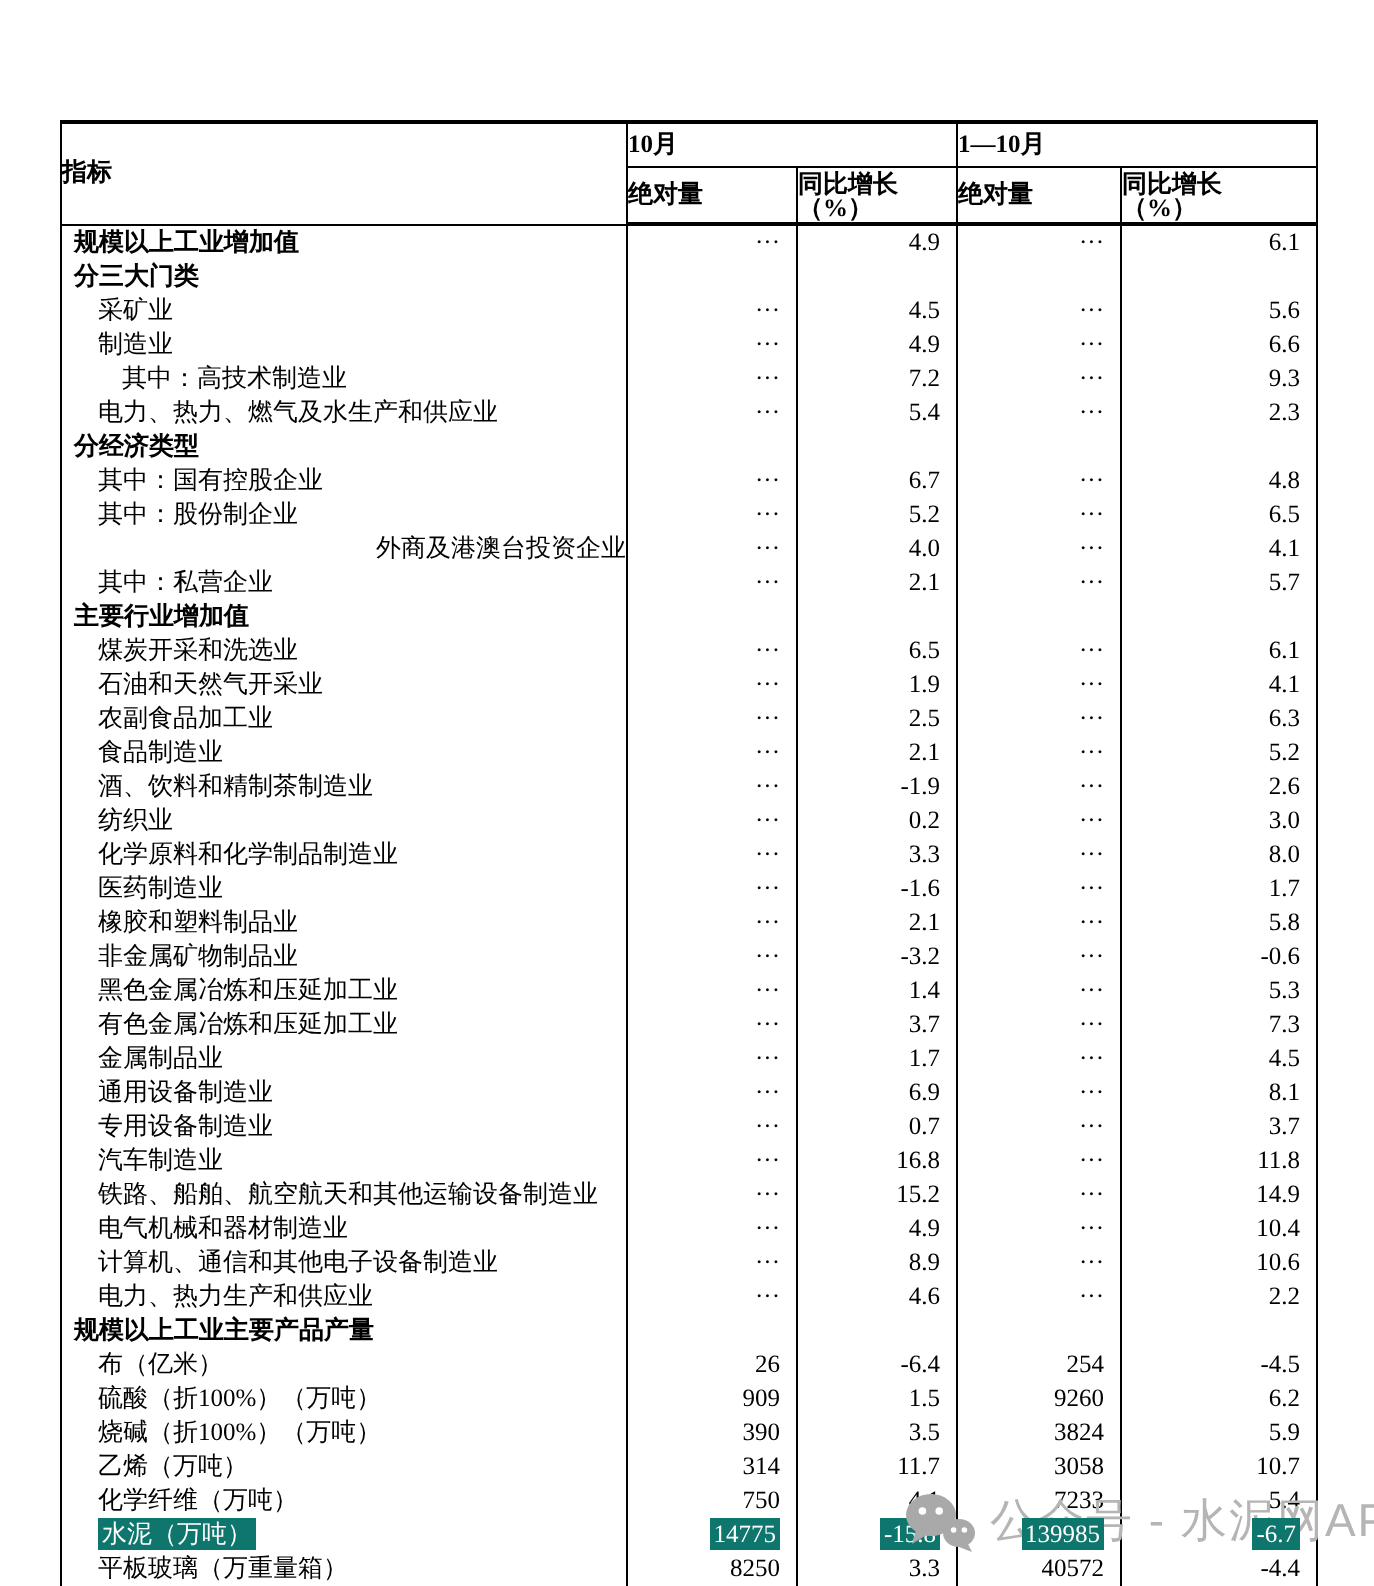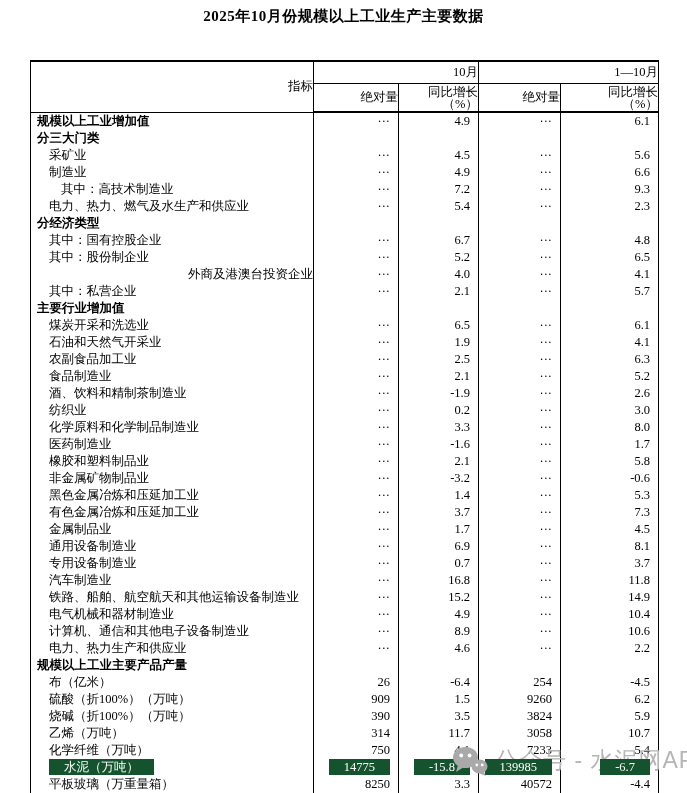--- a/index.html
+++ b/index.html
@@ -24,23 +24,23 @@
     position: absolute; left: 30px; top: 60px;
     width: 628px;
     border-collapse: collapse;
     table-layout: fixed;
     border: 1px solid #000;
     border-top: 2px solid #000;
     border-bottom: 2px solid #000;
   }
   thead th {
     border: 1px solid #000;
-    font-weight: normal;
+    font-weight: bold;
     font-size: 12.5px;
-    text-align: right;
+    text-align: left;
     padding: 0;
     vertical-align: middle;
   }
   thead tr.h1 th { height: 21px; }
   thead tr.h2 th { height: 27px; border-bottom: 2px solid #000; }
   thead th .l2 { display: block; line-height: 12px; }
   tbody td {
     border-left: 1px solid #000;
     border-right: 1px solid #000;
     height: 17px;
@@ -54,23 +54,23 @@
   tbody td.lab { overflow: hidden; }
   tbody td.num { text-align: right; padding-right: 8px; }
   tbody td.i0 { padding-left: 6px; }
   tbody td.i1 { padding-left: 18px; }
   tbody td.i2 { padding-left: 30px; }
   tbody td.i3 { padding-left: 53px; text-align: right; }
   tbody td.b  { font-weight: bold; }
   .v { display: inline; }
   .hl {
     position: relative; z-index: 2;
-    background: #14532d;
+    background: #0f766e;
     color: #fff;
-    padding: 1px 15px;
+    padding: 1px 2px;
   }
 
   .wm {
     position: absolute;
     left: 452px; top: 745px;
     display: flex; align-items: center;
     pointer-events: none;
   }
   .wm-icon { position: relative; z-index: 3; flex: 0 0 auto; }
   .wm-text {
@@ -81,21 +81,20 @@
     font-family: "Liberation Sans", sans-serif;
     white-space: nowrap;
     letter-spacing: 1px;
   }
 </style>
 </head>
 <body>
 
 <div class="page">
 
-  <div class="title">2025年10月份规模以上工业生产主要数据</div>
 
   <table class="main">
     <colgroup>
       <col style="width:283px">
       <col style="width:85px">
       <col style="width:80px">
       <col style="width:82px">
       <col style="width:98px">
     </colgroup>
     <thead>

